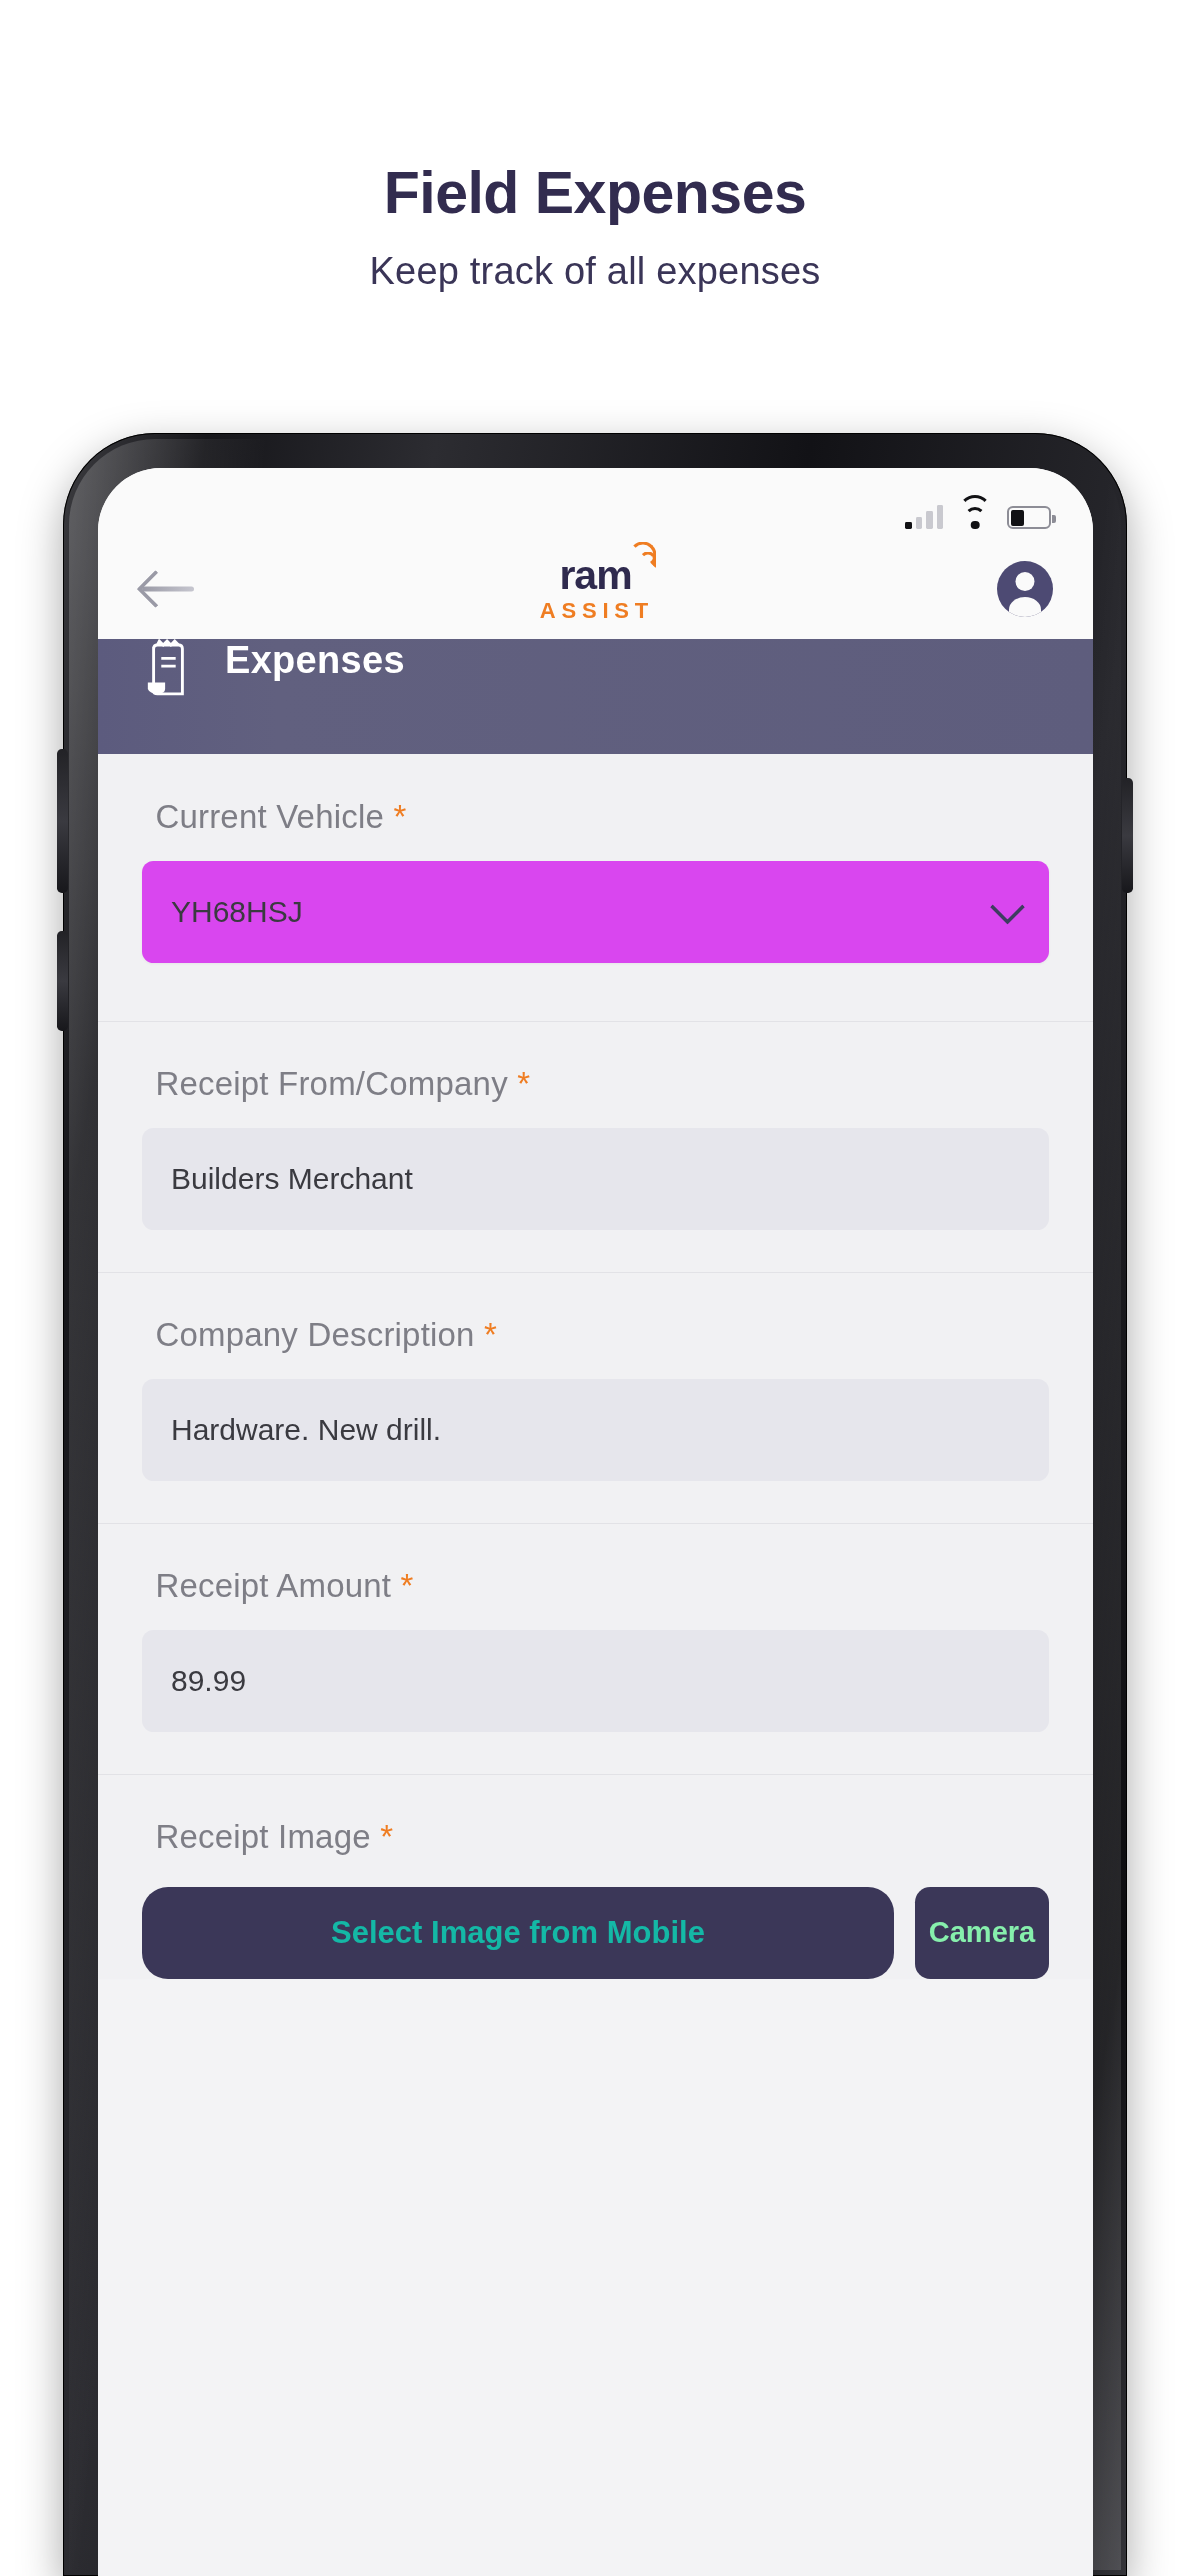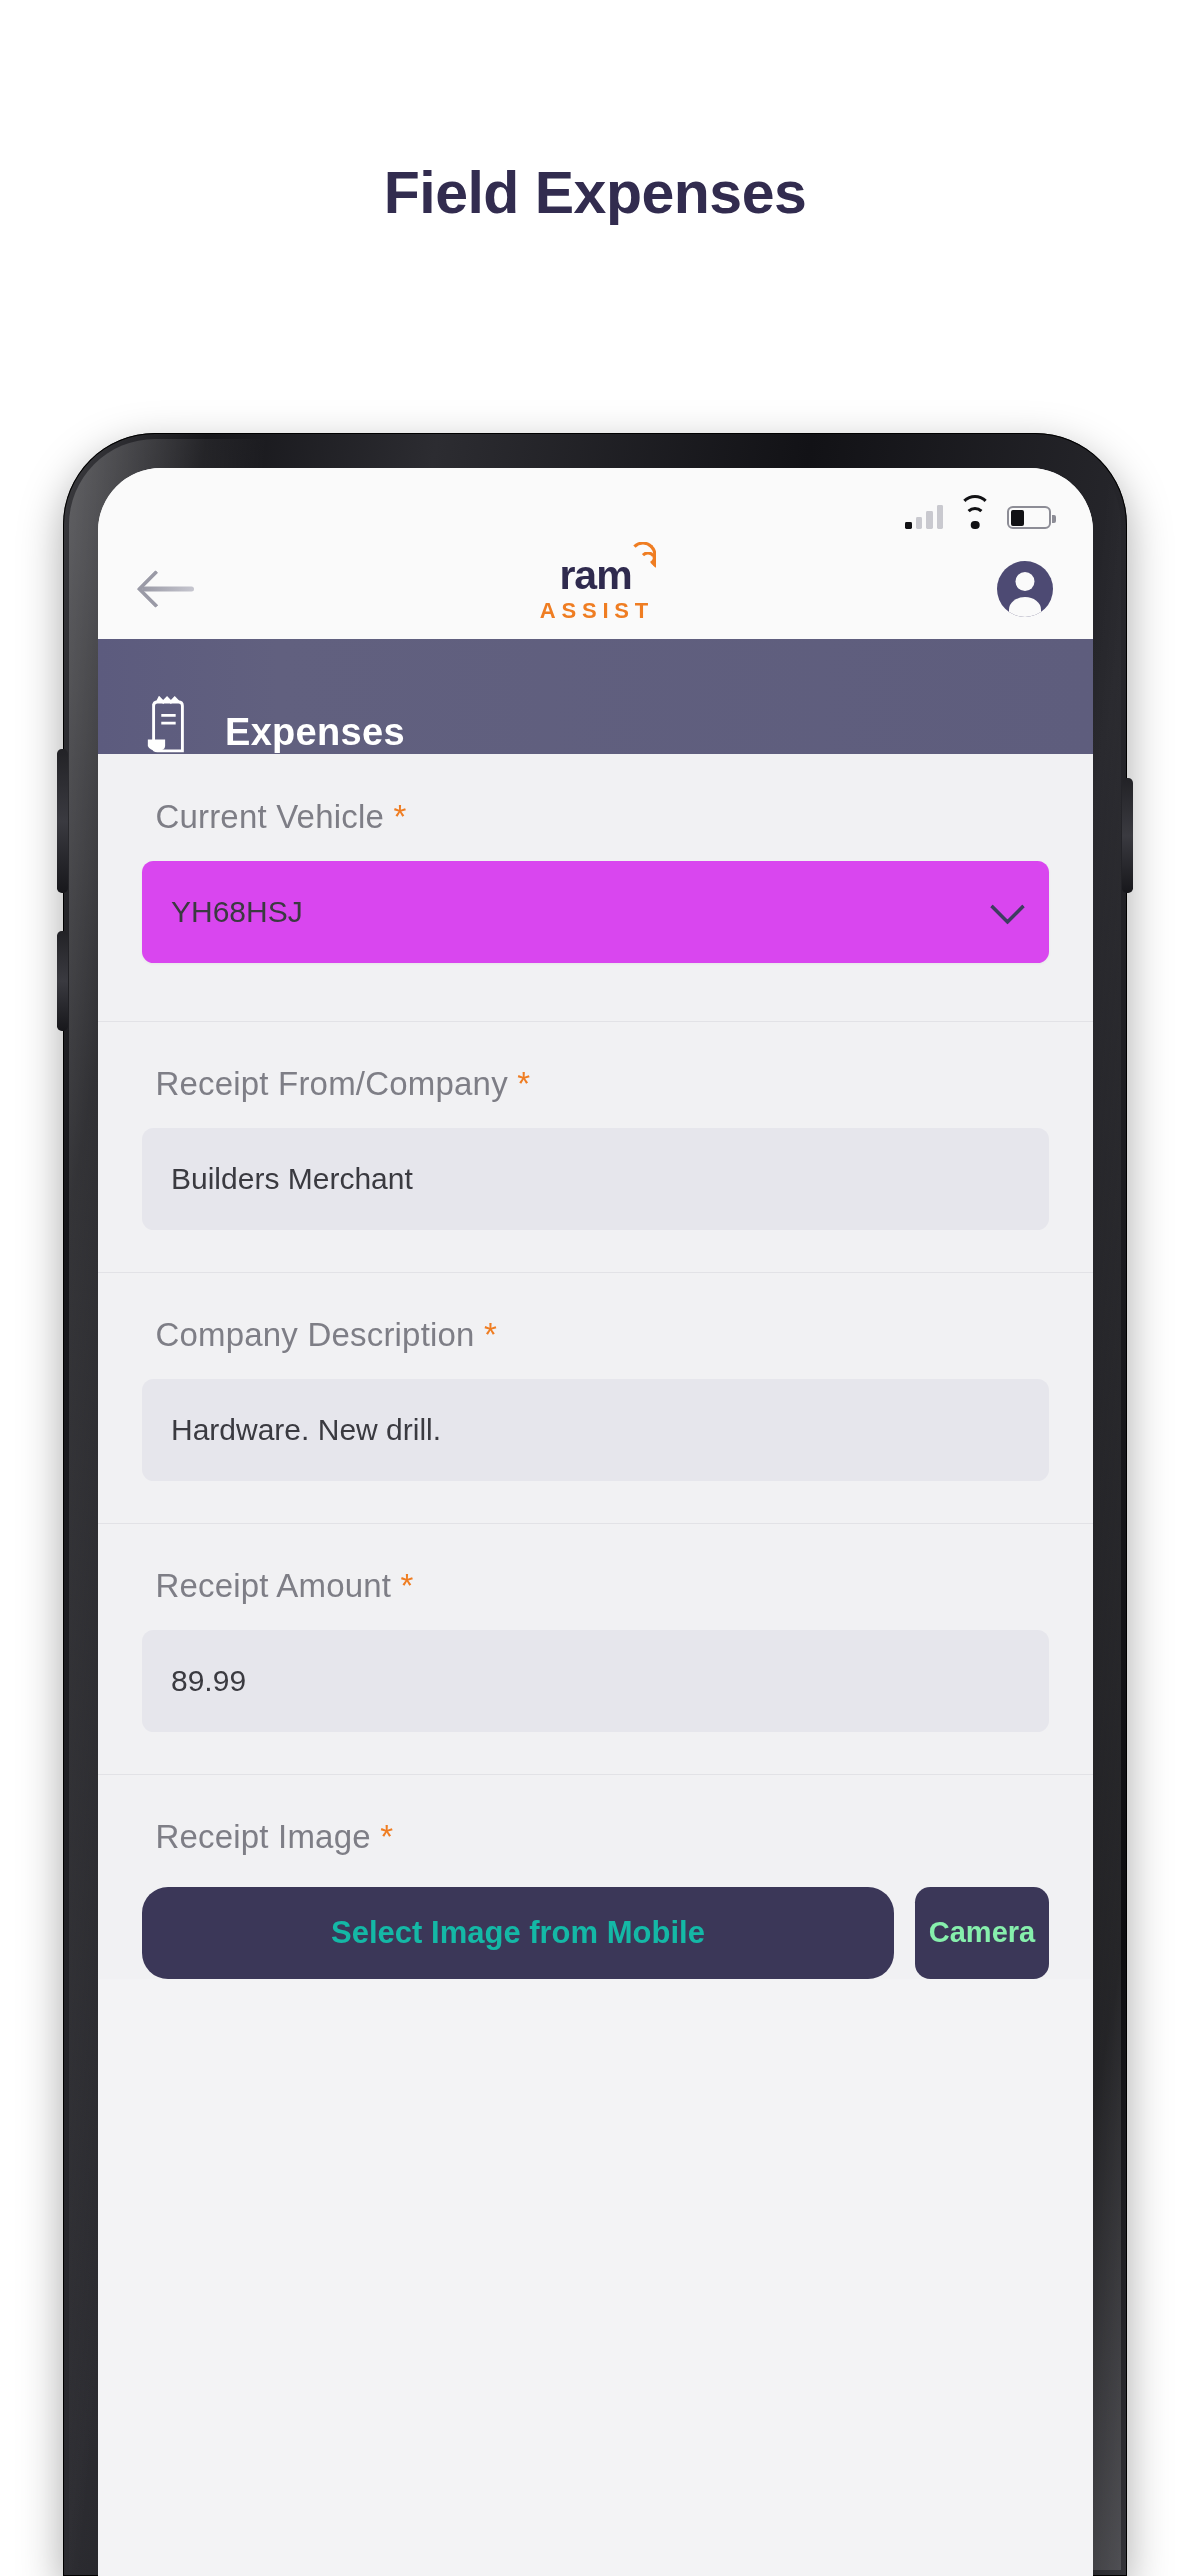--- a/index.html
+++ b/index.html
@@ -159,21 +159,21 @@
     width:19px; height:19px; border-radius:50%; background:#fafafa;
   }
   .avatar::after{
     content:""; position:absolute; bottom:-4.8px; left:50%; transform:translateX(-50%);
     width:32px; height:25px; border-radius:50% 50% 0 0; background:#fafafa;
   }
 
   
   .section-head {
     height: 115px; background: linear-gradient(90deg,#5c5b7e,#61607f 18%,#5e5d7d);
-    display:flex; align-items:flex-end; gap: 33px; padding: 0 46px; color:#fff;
+    display:flex; align-items:flex-start; gap: 33px; padding: 0 46px; color:#fff;
   }
   .receipt-icon { width: 48px; height: 58px; position:relative; flex:none; }
   .receipt-icon svg { width:100%; height:100%; display:block; }
   .section-title { font-size: 38px; font-weight: bold; letter-spacing: 0.3px; }
 
   
   .form { background: #f1f1f3; }
   .field { padding: 0 44px; position: relative; }
   .field + .field::before {
     content:""; position:absolute; left:0; right:0; top:0; height:1px; background:#e2e2e6;
@@ -210,20 +210,21 @@
     display:flex; align-items:center; justify-content:center;
   }
 </style>
 </head>
 <body>
 
 <div class="page">
 
   <div class="promo">
     <div class="promo-title">Field Expenses</div>
+    <div class="promo-sub">Keep track of all expenses</div>
   </div>
 
   <div class="phone">
     <div class="phone-shell"></div>
 
     <div class="btn-side btn-vol"></div>
     <div class="btn-side btn-bix"></div>
     <div class="btn-side btn-pwr"></div>
 
     <div class="dot" style="left:149px; top:56px; width:16.3px; height:16.3px;"></div>

